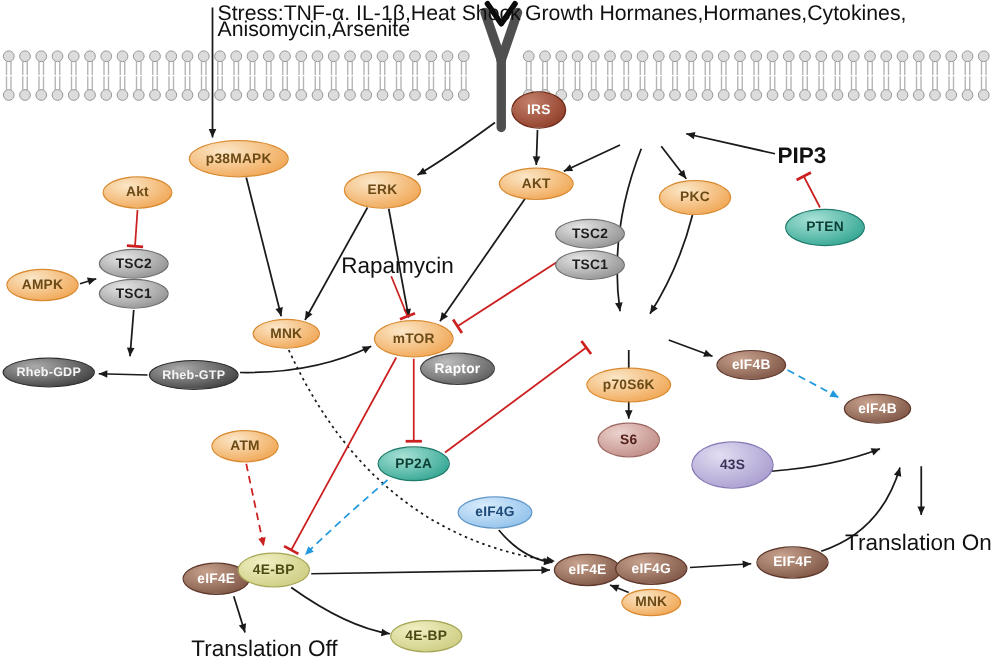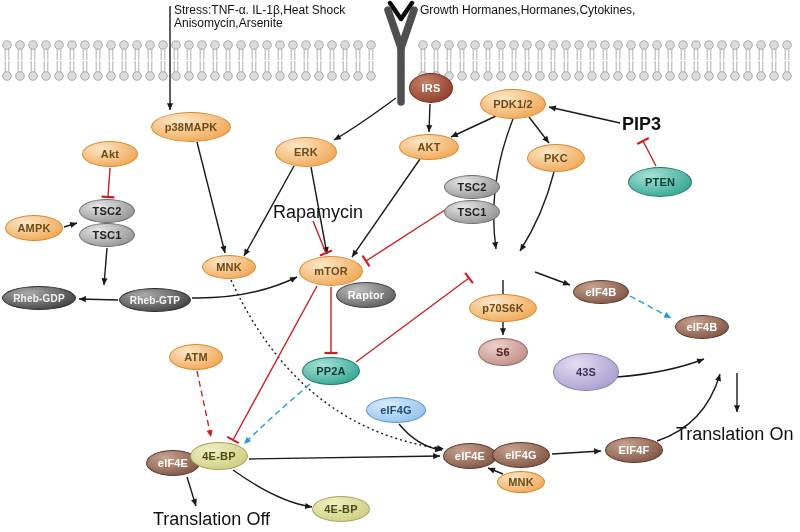--- a/index.html
+++ b/index.html
@@ -8,21 +8,21 @@
     overflow:hidden;font-family:"Liberation Sans",sans-serif;
   }
   #diagram-svg{position:absolute;left:0;top:0;}
   #nodes-layer{position:absolute;left:0;top:0;width:800px;height:532px;pointer-events:none;}
   .node{
     position:absolute;border:1px solid #888;border-radius:50%;
     display:flex;align-items:center;justify-content:center;
     font-size:11px;font-weight:bold;box-sizing:border-box;
     white-space:nowrap;letter-spacing:0.2px;
   }
-  .anno{position:absolute;font-size:12px;line-height:13px;color:#111;white-space:nowrap;}
+  .anno{position:absolute;font-size:17px;line-height:13px;color:#111;white-space:nowrap;}
   .anno.big{font-size:18px;line-height:15px;}
 </style>
 </head>
 <body>
 
 <div id="canvas">
 
   <svg id="diagram-svg" width="800" height="532" viewBox="0 0 800 532">
     <g id="membrane-group">
         <g>
@@ -769,21 +769,20 @@
   </svg>
 
   <div id="nodes-layer">
       <div class="node" style="left: 151px; top: 112px; width: 80px; height: 30px; background: radial-gradient(at 35% 28%, rgb(251, 231, 200) 0%, rgb(240, 164, 80) 85%); border-color: rgb(217, 138, 48); color: rgb(107, 74, 22);">p38MAPK</div>
       <div class="node" style="left: 82px; top: 141px; width: 56px; height: 26px; background: radial-gradient(at 35% 28%, rgb(251, 231, 200) 0%, rgb(240, 164, 80) 85%); border-color: rgb(217, 138, 48); color: rgb(107, 74, 22);">Akt</div>
       <div class="node" style="left: 5px; top: 215px; width: 58px; height: 26px; background: radial-gradient(at 35% 28%, rgb(251, 231, 200) 0%, rgb(240, 164, 80) 85%); border-color: rgb(217, 138, 48); color: rgb(107, 74, 22);">AMPK</div>
       <div class="node" style="left: 79px; top: 199px; width: 56px; height: 24px; background: radial-gradient(at 35% 28%, rgb(230, 230, 230) 0%, rgb(143, 143, 143) 85%); border-color: rgb(110, 110, 110); color: rgb(30, 30, 30);">TSC2</div>
       <div class="node" style="left: 79px; top: 223px; width: 56px; height: 24px; background: radial-gradient(at 35% 28%, rgb(230, 230, 230) 0%, rgb(143, 143, 143) 85%); border-color: rgb(110, 110, 110); color: rgb(30, 30, 30);">TSC1</div>
       <div class="node" style="left: 275px; top: 137px; width: 62px; height: 30px; background: radial-gradient(at 35% 28%, rgb(251, 231, 200) 0%, rgb(240, 164, 80) 85%); border-color: rgb(217, 138, 48); color: rgb(107, 74, 22);">ERK</div>
       <div class="node" style="left: 409px; top: 73px; width: 44px; height: 30px; background: radial-gradient(at 35% 28%, rgb(196, 128, 106) 0%, rgb(142, 60, 40) 85%); border-color: rgb(110, 42, 24); color: rgb(255, 255, 255);">IRS</div>
-      <div class="node" style="left: 480px; top: 89px; width: 66px; height: 30px; background: radial-gradient(at 35% 28%, rgb(251, 231, 200) 0%, rgb(240, 164, 80) 85%); border-color: rgb(217, 138, 48); color: rgb(107, 74, 22);">PDK1/2</div>
       <div class="node" style="left: 399px; top: 134px; width: 60px; height: 26px; background: radial-gradient(at 35% 28%, rgb(251, 231, 200) 0%, rgb(240, 164, 80) 85%); border-color: rgb(217, 138, 48); color: rgb(107, 74, 22);">AKT</div>
       <div class="node" style="left: 527px; top: 144px; width: 58px; height: 28px; background: radial-gradient(at 35% 28%, rgb(251, 231, 200) 0%, rgb(240, 164, 80) 85%); border-color: rgb(217, 138, 48); color: rgb(107, 74, 22);">PKC</div>
       <div class="node" style="left: 628px; top: 167px; width: 64px; height: 30px; background: radial-gradient(at 35% 28%, rgb(168, 226, 214) 0%, rgb(47, 163, 144) 85%); border-color: rgb(30, 122, 106); color: rgb(11, 61, 51);">PTEN</div>
       <div class="node" style="left: 444px; top: 175px; width: 56px; height: 24px; background: radial-gradient(at 35% 28%, rgb(230, 230, 230) 0%, rgb(143, 143, 143) 85%); border-color: rgb(110, 110, 110); color: rgb(30, 30, 30);">TSC2</div>
       <div class="node" style="left: 444px; top: 200px; width: 56px; height: 24px; background: radial-gradient(at 35% 28%, rgb(230, 230, 230) 0%, rgb(143, 143, 143) 85%); border-color: rgb(110, 110, 110); color: rgb(30, 30, 30);">TSC1</div>
       <div class="node" style="left: 202px; top: 255px; width: 54px; height: 24px; background: radial-gradient(at 35% 28%, rgb(251, 231, 200) 0%, rgb(240, 164, 80) 85%); border-color: rgb(217, 138, 48); color: rgb(107, 74, 22);">MNK</div>
       <div class="node" style="left: 299px; top: 256px; width: 64px; height: 30px; background: radial-gradient(at 35% 28%, rgb(251, 231, 200) 0%, rgb(240, 164, 80) 85%); border-color: rgb(217, 138, 48); color: rgb(107, 74, 22);">mTOR</div>
       <div class="node" style="left: 336px; top: 282px; width: 60px; height: 26px; background: radial-gradient(at 35% 28%, rgb(189, 189, 189) 0%, rgb(90, 90, 90) 85%); border-color: rgb(63, 63, 63); color: rgb(255, 255, 255);">Raptor</div>
       <div class="node" style="left: 469px; top: 251px; width: 68px; height: 28px; background: radial-gradient(at 35% 28%, rgb(251, 231, 200) 0%, rgb(240, 164, 80) 85%); border-color: rgb(217, 138, 48); color: rgb(107, 74, 22); margin-top: 43px;">p70S6K</div>
       <div class="node" style="left: 573px; top: 280px; width: 56px; height: 24px; background: radial-gradient(at 35% 28%, rgb(199, 162, 142) 0%, rgb(125, 83, 67) 85%); border-color: rgb(94, 56, 43); color: rgb(255, 255, 255);">eIF4B</div>

